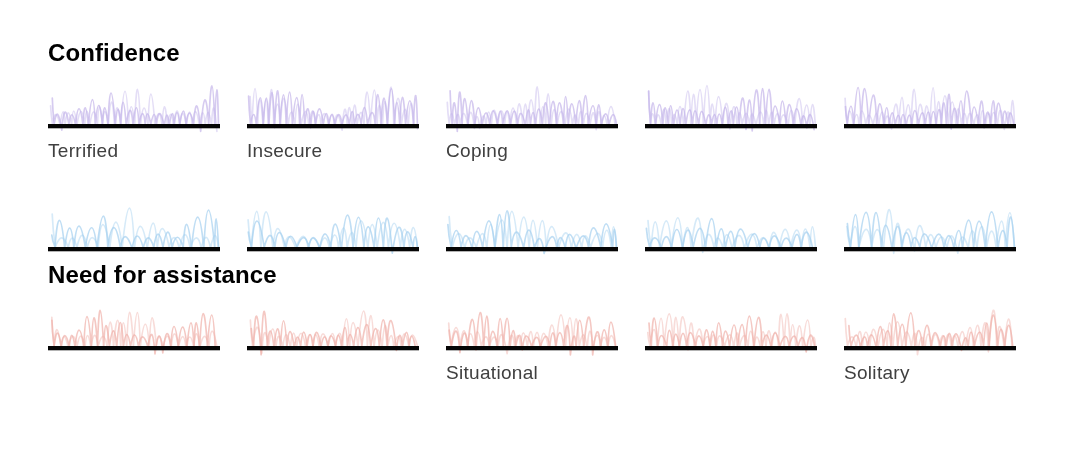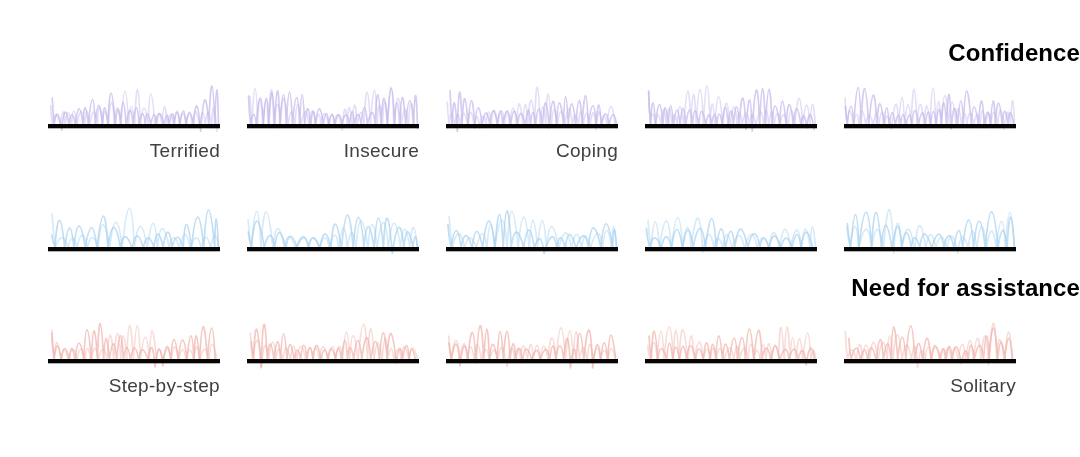--- a/index.html
+++ b/index.html
@@ -9,25 +9,24 @@
     width: 1080px;
     height: 457px;
     overflow: hidden;
     font-family: "Liberation Sans", sans-serif;
   }
   .panel {
     box-sizing: border-box;
     width: 1080px;
     height: 343px;
     padding: 40px 0 0 48px;
-    text-align: right;
   }
   .section { margin: 0; }
   .section--1 { margin-top: 43px; }
-  .section--2 { margin-top: 14px; }
+  .section--2 { margin-top: 1px; }
   .section-heading {
     margin: 0 0 16px 0;
     font-size: 24px;
     line-height: 26px;
     font-weight: 700;
     color: #000000;
     letter-spacing: 0.1px;
   }
   .row {
     display: flex;
@@ -139,36 +138,36 @@
     </div>
     <div class="section section--2">
       <h2 class="section-heading">Need for assistance</h2>
       <div class="row">
         <div class="cell">
           <svg class="wave-svg" viewBox="0 0 172 56">
             <path d="M3.9 16.3 Q4.3 29.2 6.1 42 Q9.3 15.6 13.3 43.1 Q16.2 20.5 21.3 42.5 Q23.3 20.1 27.0 42.7 Q30.9 9.5 35.8 43.2 Q38.4 -18.2 43.4 43.4 Q45.6 -15.0 49.5 42.0 Q51.8 -29.8 55.7 43.5 Q57.4 0.2 61.4 42.5 Q65.9 10.8 68.7 43.4 Q72.5 -6.2 75.4 43.0 Q78.6 18.3 82.5 42.4 Q86.7 19.2 90.6 43.1 Q93.8 22.9 100.0 42.9 Q104.2 14.9 107.0 50.0 Q111.4 14.8 114.8 48.9 Q119.0 13.4 122.7 43.0 Q125.5 2.4 130.2 42.2 Q134.8 3.7 139.0 42.9 Q143.5 -5.5 146.0 43.4 Q147.7 -6.1 151.6 44.4 Q154.9 -24.3 159.4 42.5 Q164.2 -20.4 167.1 42.3" fill="none" stroke="#f0b1aa" stroke-width="1.7" stroke-opacity="0.7" stroke-linecap="round" stroke-linejoin="round"></path>
             <path d="M3.8 13.3 Q4.3 27.6 6.1 42 Q8.3 8.9 13.0 43.1 Q15.3 22.4 20.2 43.2 Q25.2 21.7 29.0 42.8 Q32.7 21.3 37.0 43.3 Q39.2 19.6 42.8 43.5 Q46.7 19.9 50.2 42.1 Q55.7 22.4 59.2 43.0 Q62.1 -6.2 65.6 42.2 Q70.2 -10.0 72.7 42.9 Q75.0 -5.1 78.7 43.1 Q81.2 -26.2 85.4 42.4 Q89.9 -25.2 92.3 42.8 Q97.9 -2.3 101.3 42.9 Q103.5 -14.7 108.3 42.1 Q110.4 22.3 115.1 43.1 Q119.5 21.3 123.2 42.9 Q126.1 16.9 130.5 42.8 Q135.3 22.5 137.9 42.8 Q141.7 23.3 145.7 42.6 Q148.3 16.2 151.8 44.0 Q156.5 21.4 161.0 42.7 Q163.6 11.6 168.9 43.0" fill="none" stroke="#f0b1aa" stroke-width="1.7" stroke-opacity="0.45" stroke-linecap="round" stroke-linejoin="round"></path>
             <rect x="0" y="42" width="172" height="4.3" fill="#050505"></rect>
           </svg>
-          <div class="chart-label">Step-by-step</div>
         </div>
         <div class="cell">
           <svg class="wave-svg" viewBox="0 0 172 56">
             <path d="M4.3 24.5 Q4.8 33.3 6.6 42 Q9.0 -21.8 14.1 50.8 Q16.7 -31.8 20.3 42.7 Q23.0 11.0 27.0 43.4 Q30.9 6.6 33.5 42.9 Q36.4 -9.5 39.9 43.0 Q42.6 12.2 47.2 43.2 Q50.6 23.4 53.6 42.5 Q56.6 14.1 60.1 42.1 Q63.3 18.9 66.0 42.2 Q69.4 14.1 73.9 43.2 Q77.6 22.8 80.9 42.6 Q83.3 21.5 88.6 42.2 Q91.1 19.8 94.5 42.5 Q98.5 4.7 100.4 42.4 Q102.8 18.6 106.7 42.4 Q111.1 5.1 114.8 42.1 Q120.4 -1.5 123.7 43.3 Q129.2 6.1 132.4 42.9 Q136.2 -10.8 140.1 42.2 Q143.0 -11.1 149.4 46.4 Q152.5 18.4 155.6 42.3 Q160.1 14.5 162.2 42.4 Q164.1 22.2 168.2 42.1" fill="none" stroke="#f0b1aa" stroke-width="1.7" stroke-opacity="0.7" stroke-linecap="round" stroke-linejoin="round"></path>
             <path d="M3.4 16.2 Q3.8 29.1 5.6 42 Q11.0 1.3 14.8 49.3 Q16.9 12.0 21.6 42.2 Q26.1 7.8 29.0 42.1 Q31.2 22.2 35.8 43.0 Q38.8 18.4 43.3 43.2 Q46.8 15.1 49.5 43.4 Q54.0 15.2 58.7 43.2 Q63.2 17.7 66.0 43.4 Q68.0 17.8 72.4 43.4 Q75.1 16.8 81.2 42.3 Q86.0 16.9 88.4 42.0 Q93.4 16.4 95.6 42.6 Q99.7 -13.3 102.7 42.9 Q105.4 -5.9 111.0 43.1 Q117.5 -28.8 120.4 42.4 Q124.0 -19.5 127.0 43.1 Q130.9 9.1 135.1 43.2 Q138.6 0.7 140.8 42.2 Q144.6 20.6 146.8 42.9 Q151.7 22.5 154.2 42.8 Q156.8 16.9 161.9 42.9 Q164.5 19.5 170.5 42.2" fill="none" stroke="#f0b1aa" stroke-width="1.7" stroke-opacity="0.45" stroke-linecap="round" stroke-linejoin="round"></path>
             <rect x="0" y="42" width="172" height="4.3" fill="#050505"></rect>
           </svg>
           <div class="chart-label"></div>
         </div>
         <div class="cell">
           <svg class="wave-svg" viewBox="0 0 172 56">
             <path d="M3.2 26.2 Q3.7 34.1 5.5 42 Q10.8 9.0 13.9 48.7 Q18.5 12.7 21.8 42.6 Q26.9 -13.4 30.0 46.0 Q34.6 -27.7 37.7 43.5 Q41.1 -19.3 43.4 43.2 Q46.4 11.7 51.1 42.7 Q54.1 -13.2 57.3 42.4 Q61.5 -14.2 64.1 43.1 Q67.6 10.5 69.7 42.7 Q74.2 18.4 76.3 46.0 Q79.1 19.9 85.6 42.4 Q91.6 23.9 94.3 43.2 Q100.7 21.6 103.7 42.9 Q107.0 15.1 109.7 42.3 Q114.0 15.2 117.7 42.1 Q122.0 -3.1 124.4 50.9 Q128.2 17.6 130.2 43.3 Q133.4 -10.7 137.8 43.2 Q143.9 -20.7 146.7 50.9 Q151.5 8.8 154.7 43.3 Q158.1 8.6 161.8 42.9 Q164.2 -6.7 169.7 42.9" fill="none" stroke="#f0b1aa" stroke-width="1.7" stroke-opacity="0.7" stroke-linecap="round" stroke-linejoin="round"></path>
             <path d="M2.7 19.1 Q3.1 30.6 4.9 42 Q10.6 5.3 14.2 42.1 Q18.2 11.0 21.6 43.5 Q23.7 16.4 28.4 42.6 Q31.1 13.1 35.3 42.2 Q40.4 23.7 43.4 42.2 Q49.0 23.6 52.0 43.2 Q55.2 15.3 61.1 49.6 Q65.7 16.7 68.7 42.9 Q71.9 20.6 74.6 42.5 Q76.7 15.4 81.4 42.2 Q85.4 12.4 87.3 43.0 Q91.3 13.9 94.3 42.9 Q97.1 16.3 102.1 42.1 Q105.7 -0.3 110.2 42.9 Q115.1 -20.8 119.5 42.5 Q124.5 -15.0 127.1 42.5 Q130.0 -12.7 133.3 42.0 Q138.1 18.1 141.1 45.5 Q143.7 10.8 146.9 42.1 Q152.1 19.9 154.5 43.1 Q158.0 23.5 161.9 43.4 Q165.0 20.5 169.4 42.4" fill="none" stroke="#f0b1aa" stroke-width="1.7" stroke-opacity="0.45" stroke-linecap="round" stroke-linejoin="round"></path>
             <rect x="0" y="42" width="172" height="4.3" fill="#050505"></rect>
           </svg>
+          <div class="chart-label">Situational</div>
         </div>
         <div class="cell">
           <svg class="wave-svg" viewBox="0 0 172 56">
             <path d="M4.0 19.0 Q4.5 30.5 6.3 42 Q8.7 -14.5 12.8 43.1 Q15.7 20.1 21.7 42.8 Q24.0 9.9 27.8 42.8 Q30.3 17.7 34.5 42.5 Q37.9 16.3 41.6 42.3 Q44.8 14.7 50.6 42.7 Q53.2 21.1 58.4 42.4 Q61.4 9.1 65.0 43.1 Q67.4 11.8 70.8 42.7 Q73.2 -5.1 77.6 42.7 Q79.9 11.7 84.6 42.7 Q89.7 -1.0 92.5 43.3 Q97.6 -2.1 100.4 43.1 Q104.1 -19.1 108.8 43.5 Q114.3 -16.0 117.1 42.3 Q121.2 19.6 126.0 42.9 Q129.8 14.9 134.8 42.8 Q141.2 22.4 144.0 42.1 Q149.7 21.7 153.0 42.8 Q158.1 22.1 161.2 48.0 Q165.4 17.3 169.7 42.8" fill="none" stroke="#f0b1aa" stroke-width="1.7" stroke-opacity="0.7" stroke-linecap="round" stroke-linejoin="round"></path>
             <path d="M2.8 28.5 Q3.2 35.2 5.0 42 Q9.5 9.0 12.1 42.2 Q16.6 -13.9 19.0 42.6 Q24.8 -23.1 28.3 43.1 Q30.4 -16.7 34.1 43.5 Q36.9 -18.9 43.0 46.0 Q46.0 -6.3 49.2 43.0 Q55.1 7.7 57.9 42.2 Q63.0 22.8 65.3 42.2 Q68.5 19.6 71.5 42.3 Q73.9 21.4 79.6 42.1 Q85.7 18.7 88.7 43.5 Q92.5 15.3 94.5 42.2 Q99.9 20.7 103.0 43.1 Q105.3 11.5 109.2 42.9 Q111.4 23.7 115.2 42.0 Q117.8 13.2 121.0 42.2 Q124.0 11.1 126.8 43.0 Q130.4 13.3 133.5 42.5 Q135.5 -22.3 139.2 43.3 Q141.9 -23.3 145.2 42.8 Q147.3 -1.2 150.8 42.6 Q154.8 0.8 157.7 43.3 Q163.4 -11.6 165.8 43.8 Q169.1 23.8 170.5 42.2" fill="none" stroke="#f0b1aa" stroke-width="1.7" stroke-opacity="0.45" stroke-linecap="round" stroke-linejoin="round"></path>
             <rect x="0" y="42" width="172" height="4.3" fill="#050505"></rect>
           </svg>
           <div class="chart-label"></div>
         </div>
         <div class="cell">

